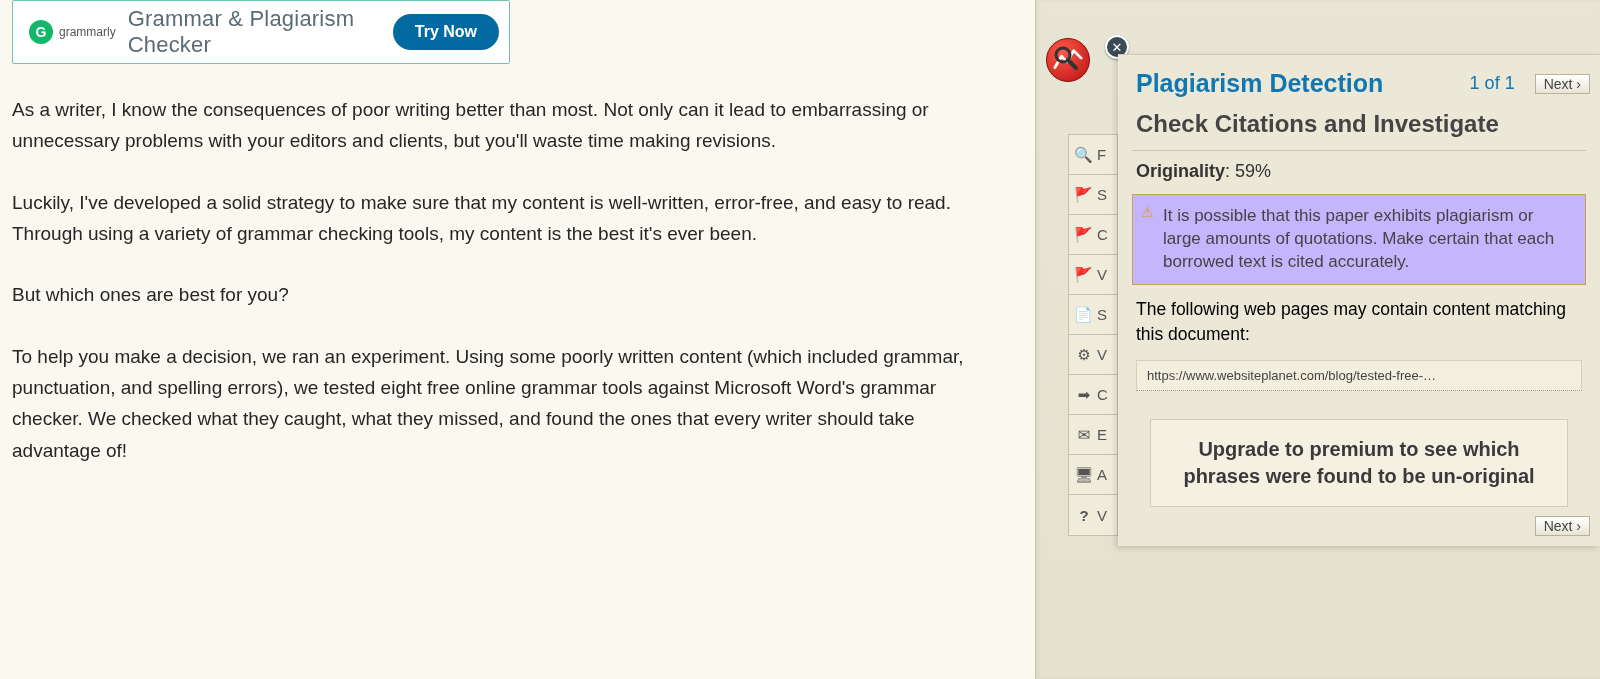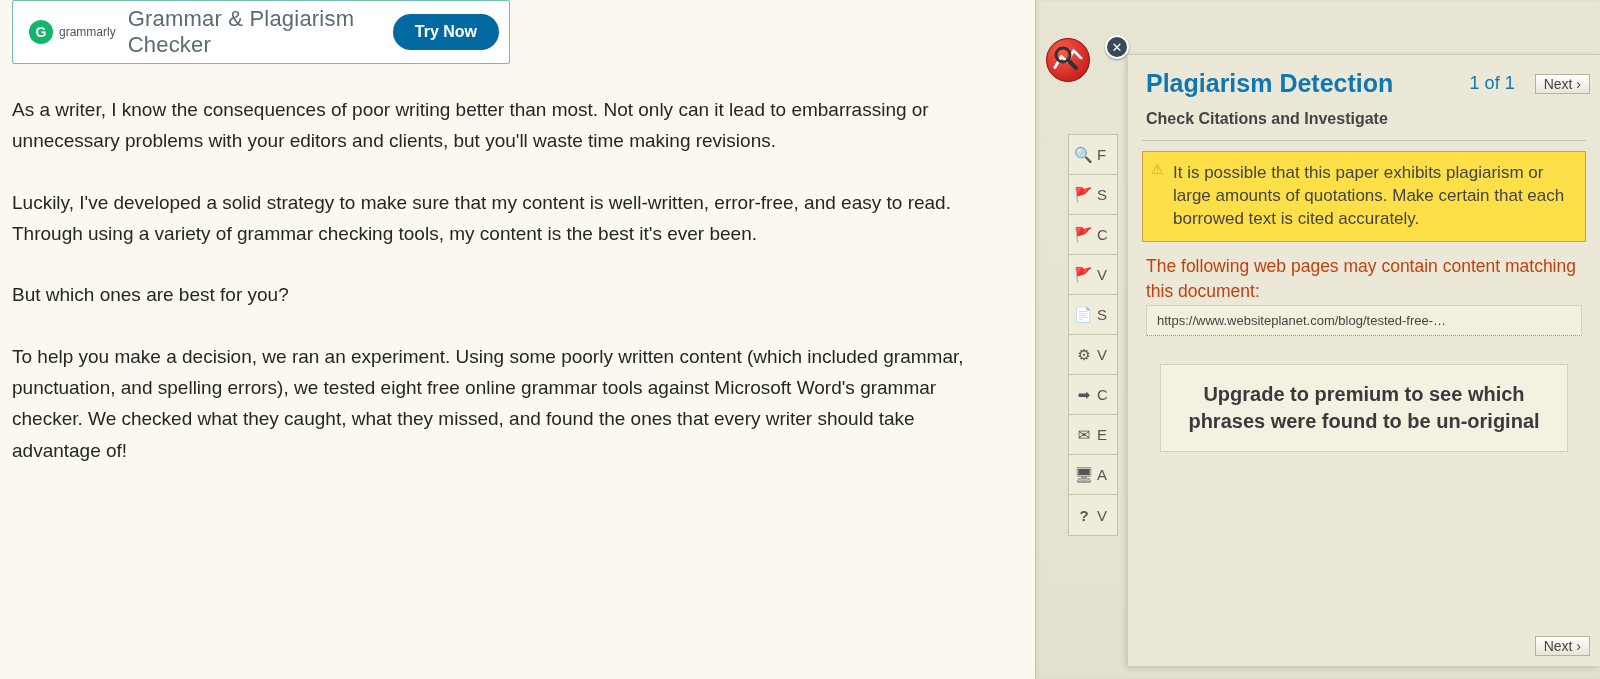--- a/index.html
+++ b/index.html
@@ -95,67 +95,68 @@
     border-bottom: 1px solid #c6c1ab;
     display: flex; align-items: center; justify-content: flex-start;
     padding-left: 6px; gap: 4px;
     font-size: 15px; color: #555;
   }
   .side-strip .cell:last-child { border-bottom: none; }
   .cell-icon { width: 18px; height: 18px; display:inline-flex; align-items:center; justify-content:center; }
 
   
   .popup {
-    position: absolute; top: 54px; left: 92px; right: 0;
+    position: absolute; top: 54px; left: 82px; right: 0;
     background: #ece8d7;
     border-top: 1px solid #cfcab3;
-    height: 612px;
+    height: 492px;
     box-shadow: -2px 2px 6px rgba(0,0,0,.15);
   }
   .popup-head {
     display: flex; align-items: center; justify-content: space-between;
     padding: 14px 10px 6px 18px;
   }
   .popup-title {
     color: #1177b3; font-size: 25px; font-weight: 600;
   }
   .popup-nav { display: flex; align-items: center; gap: 20px; }
   .count { color: #1177b3; font-size: 18px; }
   .next-btn, .next-btn2 {
     background: linear-gradient(#fff,#e8e5d6);
     border: 1px solid #b7b29c; color:#444;
     padding: 1px 8px; font-size: 14px; cursor: pointer;
   }
   .next-btn2 { position:absolute; bottom:10px; right:10px; }
 
   .popup-sub {
-    font-size: 16px; font-weight: 700; color: #444;
+    font-size: 24px; font-weight: 700; color: #444;
     padding: 6px 18px 12px;
   }
   .divider { height:1px; background:#c9c4ad; margin:0 14px 10px; }
 
   .orig-line { padding: 0 18px 8px; font-size: 18px; color:#333; }
   .orig-line b { font-weight:700; }
 
   .warn-box {
     margin: 4px 14px 12px;
     border: 1px solid #caa24a;
-    background: #fde047;
+    background: #c4b5fd;
     padding: 10px 12px 10px 30px;
     position: relative;
     font-size: 17px; color: #444; line-height: 1.35;
   }
   .warn-box::before {
     content: "⚠";
     position: absolute; left: 8px; top: 8px;
     color: #d6a021; font-size: 14px;
   }
 
   .body-text {
-    padding: 0 18px; font-size: 17.5px; color: #c2410c; line-height: 1.45;
+    padding: 0 18px; font-size: 17.5px; color: #000000; line-height: 1.45;
+    margin-bottom: 12px;
   }
 
   .url-field {
     margin: 0 18px 28px;
     background: #f3efde;
     border: 1px solid #d6d1ba;
     border-bottom: 1px dotted #9a9784;
     padding: 7px 10px;
     font-size: 13px; color: #444;
     white-space: nowrap; overflow: hidden; text-overflow: ellipsis;
@@ -262,20 +263,23 @@
     <div class="popup-head">
       <div class="popup-title">Plagiarism Detection</div>
       <div class="popup-nav">
         <span class="count">1 of 1</span>
         <button class="next-btn">Next ›</button>
       </div>
     </div>
     <div class="popup-sub">Check Citations and Investigate</div>
     <div class="divider"></div>
 
+    <div class="orig-line">
+      <b>Originality</b><span>: 59%</span>
+    </div>
 
     <div class="warn-box">It is possible that this paper exhibits plagiarism or large amounts of quotations. Make certain that each borrowed text is cited accurately.</div>
 
     <div class="body-text">The following web pages may contain content matching this document:</div>
 
     <div class="url-field">https://www.websiteplanet.com/blog/tested-free-…</div>
 
 
     <div class="upgrade-box">
       <span class="ul">Upgrade to premium</span><span> to see which phrases were found to be un-original</span>

